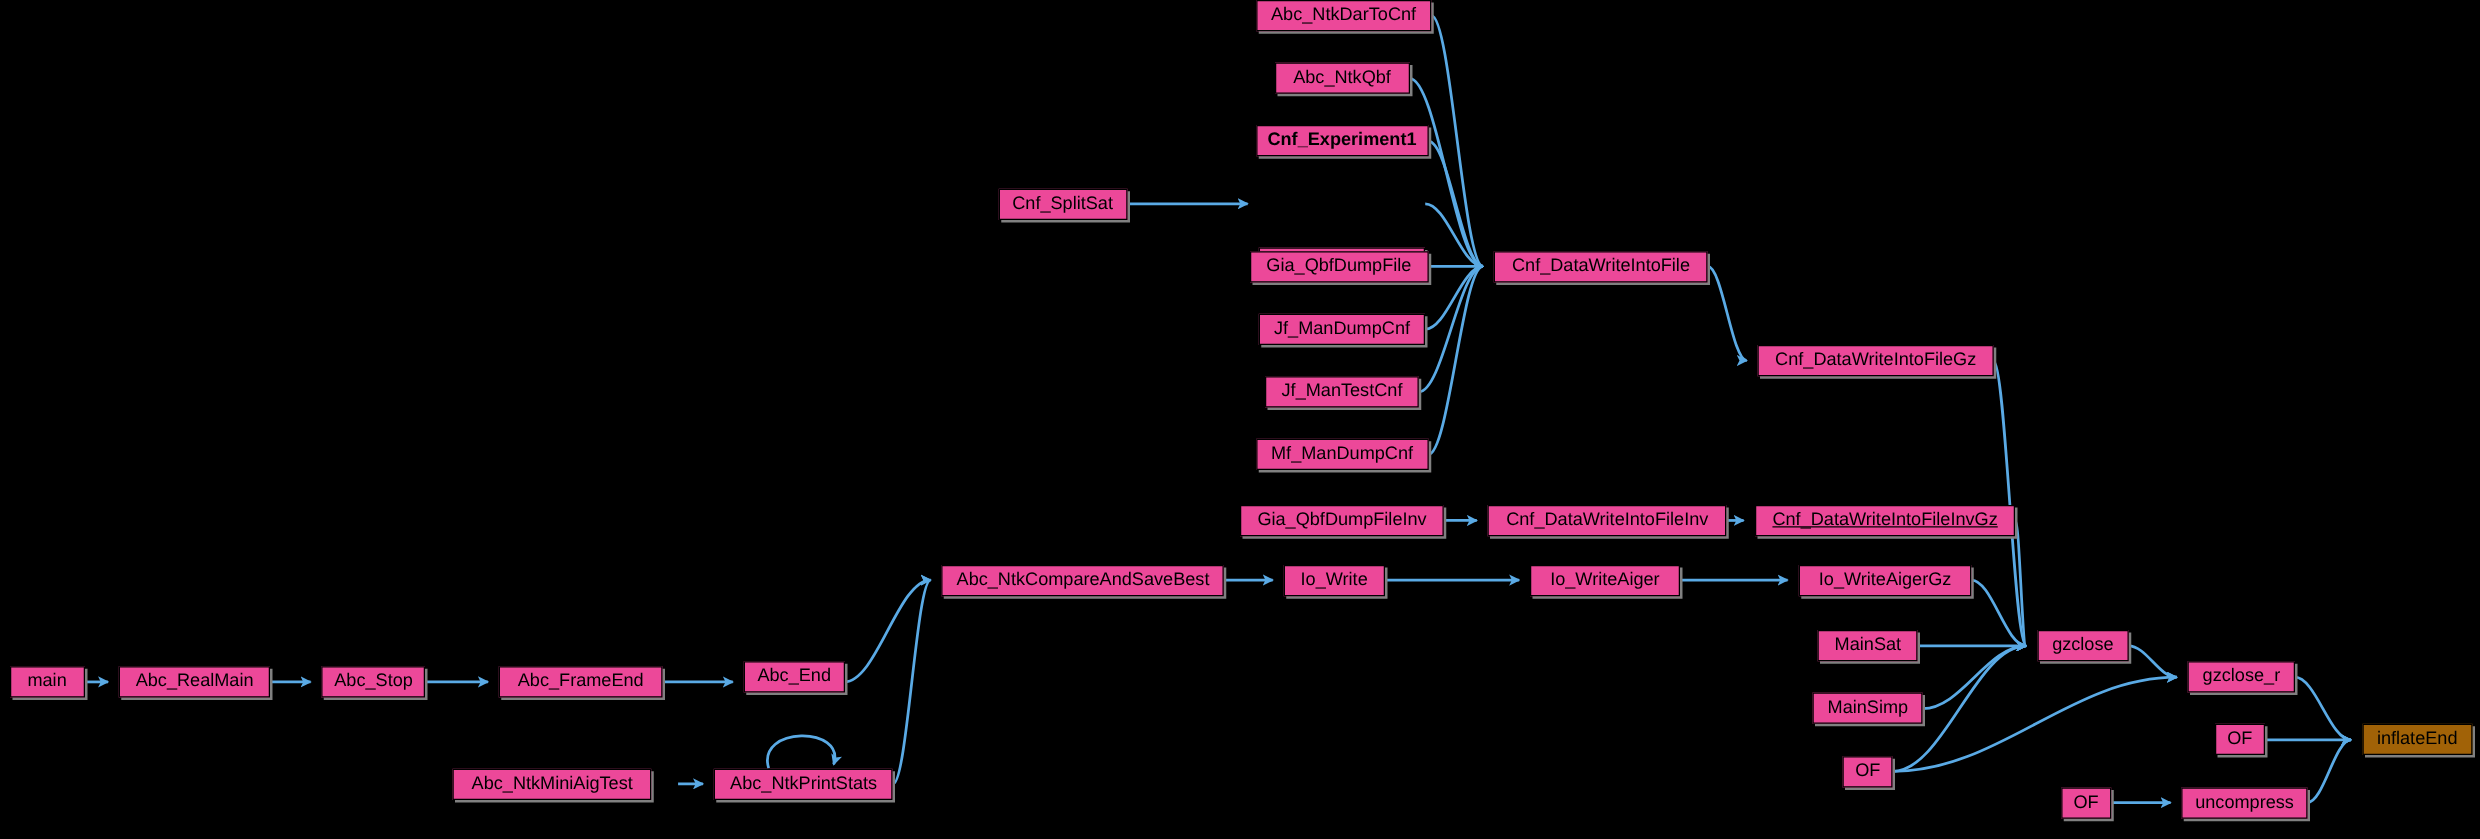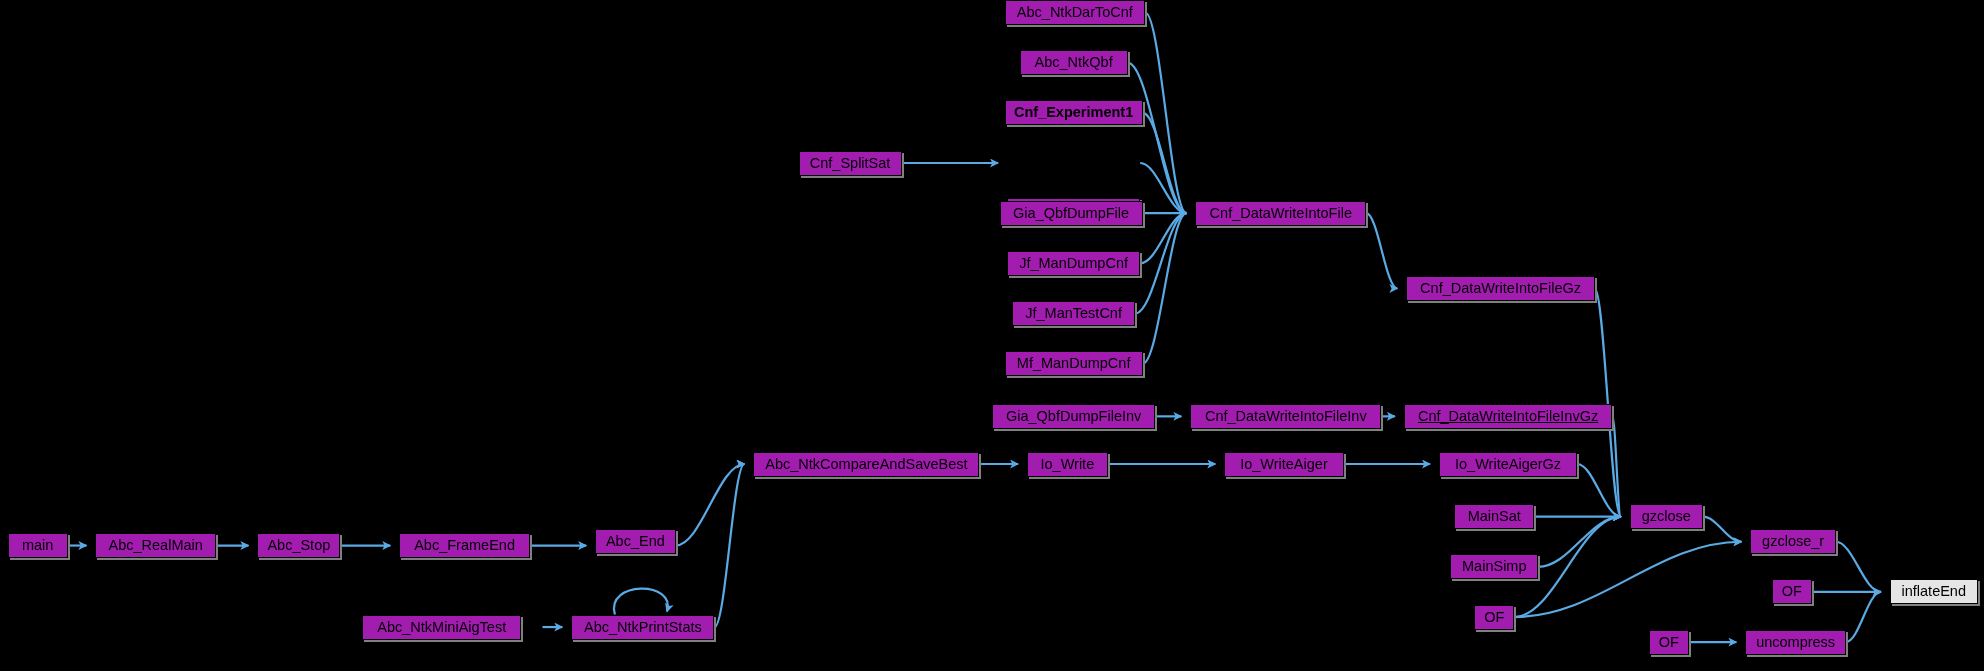--- a/index.html
+++ b/index.html
@@ -1,22 +1,22 @@
 <!DOCTYPE html>
 <html><head>
 <meta charset="utf-8">
 <style>
   html,body{margin:0;padding:0;background:#000;}
   #canvas{position:relative;width:1984px;height:671px;background:#000;overflow:hidden;
           font-family:"Liberation Sans","DejaVu Sans",sans-serif;}
   svg#edges{position:absolute;left:0;top:0;width:1984px;height:671px;pointer-events:none;}
-  .node{position:absolute;box-sizing:border-box;background:#a21caf;border:1px solid #000;
+  .node{position:absolute;box-sizing:border-box;background:#ec4899;border:1px solid #000;
         box-shadow:2px 2px 0 0 #808080;color:#000;font-size:14.5px;line-height:23px;
         height:25px;text-align:center;white-space:nowrap;padding:0 7px;}
-  .node.hl{background:#e5e5e5;}
+  .node.hl{background:#a16207;}
 </style>
 </head>
 <body>
 
 <div id="canvas">
   <svg id="edges">
     <defs>
       <marker id="ah" markerWidth="9" markerHeight="9" refX="8" refY="4.5" orient="auto" markerUnits="userSpaceOnUse">
         <path d="M0,0 L9,4.5 L0,9 L2.2,4.5 Z" fill="#5aaae5"></path>
       </marker>

